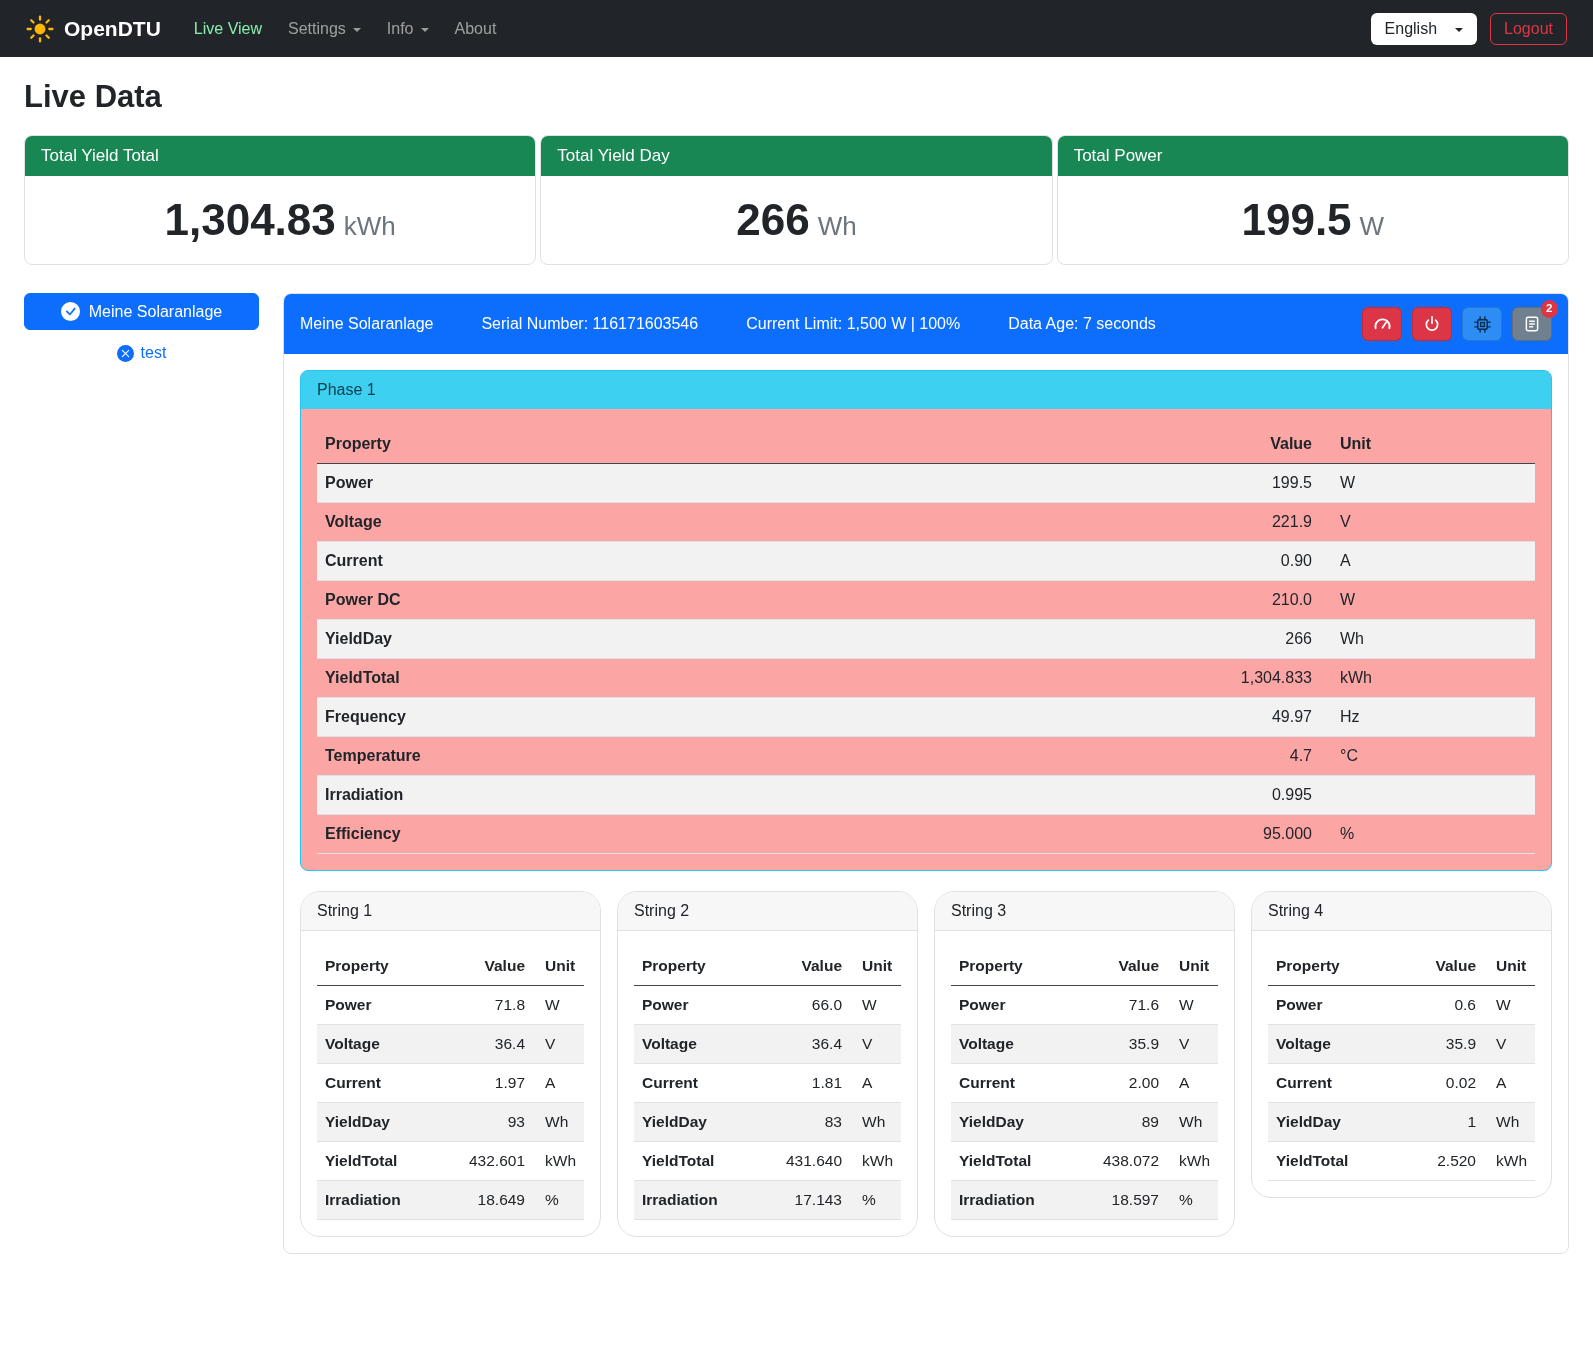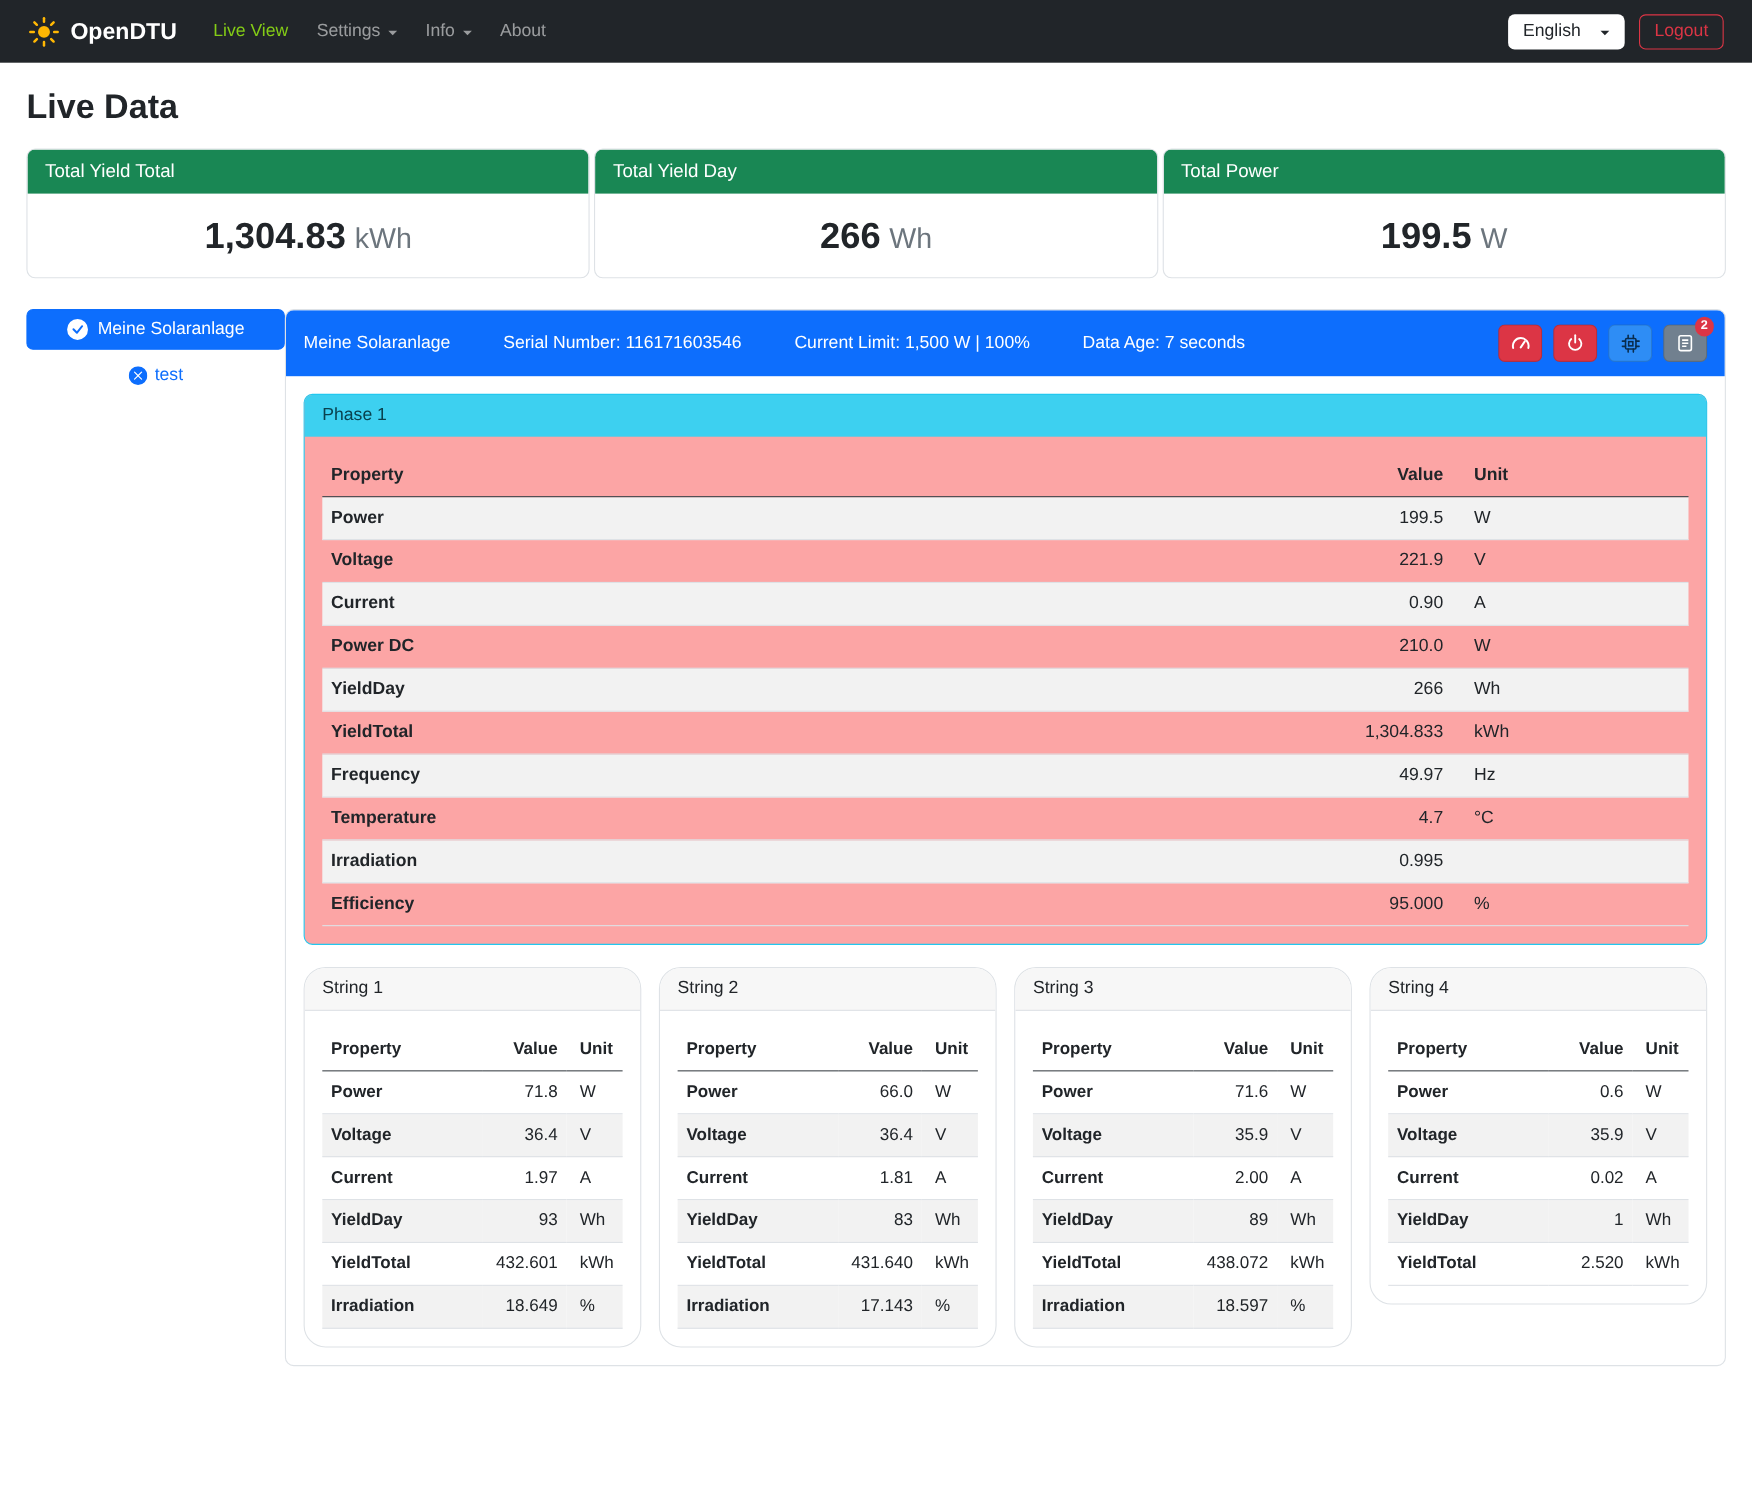--- a/index.html
+++ b/index.html
@@ -16,21 +16,21 @@
   .navbar {
     background: var(--navbar, #212529);
     height: 57px;
     display: flex;
     align-items: center;
     padding: 0 26px;
   }
   .brand { display: flex; align-items: center; gap: 10px; color: #fff; font-size: 21px; font-weight: 700; margin-right: 20px; cursor: pointer; }
   .nav-items { display: flex; align-items: center; }
   .nav-item { color: rgba(255,255,255,.55); padding: 8px 13px; cursor: pointer; display: flex; align-items: center; gap: 7px; }
-  .nav-item.active { color: #84cc16; }
+  .nav-item.active { color: #86efac; }
   .caret-down { width: 0; height: 0; border-top: 4.5px solid currentColor; border-left: 4.5px solid transparent; border-right: 4.5px solid transparent; display: inline-block; margin-top: 2px; }
   .nav-right { margin-left: auto; display: flex; align-items: center; gap: 13px; }
   .lang-select {
     background: #fff; color: #212529; border-radius: 6px; padding: 7px 14px;
     display: flex; align-items: center; gap: 18px; cursor: pointer;
   }
   .lang-select .caret-down { border-top-color: #212529; }
   .logout-btn {
     background: transparent; color: var(--danger, #dc3545);
     border: 1px solid var(--danger, #dc3545); border-radius: 6px;
@@ -39,25 +39,25 @@
 
   
   .container { padding: 0 24px 28px 24px; }
   h1.page-title { font-size: 31px; font-weight: 600; margin: 22px 0 20px 0; }
 
   
   .summary-row { display: flex; gap: 4px; margin-bottom: 28px; border-radius: 28px; }
   .sum-card { flex: 1; border: 1px solid #dee2e6; border-radius: 8px; overflow: hidden; background: #fff; }
   .sum-card-header { background: var(--success, #198754); color: #fff; padding: 10px 16px; font-size: 17px; }
   .sum-card-body { padding: 19px 16px; text-align: center; }
-  .sum-value { font-size: 33px; font-weight: 700; color: #212529; }
+  .sum-value { font-size: 44px; font-weight: 700; color: #212529; }
   .sum-unit { font-size: 26px; color: #6c757d; margin-left: 8px; }
 
   
-  .content-row { display: flex; align-items: flex-start; }
+  .content-row { display: flex; gap: 24px; align-items: flex-start; }
   .sidebar { width: 235px; flex: 0 0 235px; }
   .inv-select-btn {
     width: 100%; background: var(--primary, #0d6efd); border: 1px solid var(--primary, #0d6efd);
     color: #fff; border-radius: 6px; padding: 8px 12px; font-size: 16px; font-family: inherit;
     display: flex; align-items: center; justify-content: center; gap: 9px; cursor: pointer;
   }
   .inv-test { margin-top: 14px; display: flex; align-items: center; justify-content: center; gap: 7px; color: var(--primary, #0d6efd); cursor: pointer; }
 
   
   .panel { flex: 1; border: 1px solid #dee2e6; border-radius: 8px; overflow: hidden; background: #fff; }

